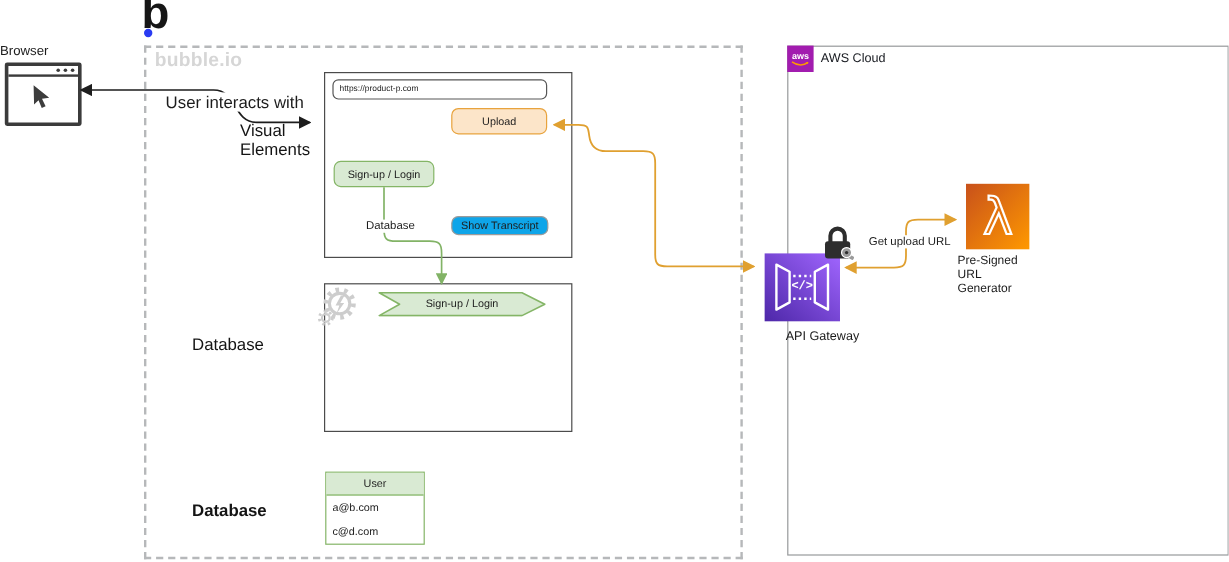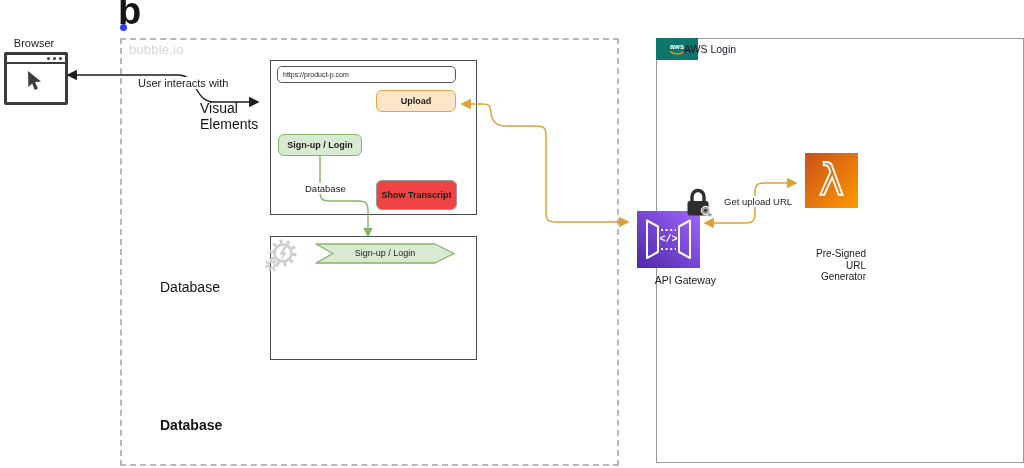--- a/index.html
+++ b/index.html
@@ -9,71 +9,71 @@
   .preline{white-space:pre-line;}
 
   
   .z1{z-index:1}.z2{z-index:2}.z3{z-index:3}.z4{z-index:4}.z5{z-index:5}.z6{z-index:6}
 
   
   .logo-b{left:118px;top:-10px;font-size:38px;font-weight:600;color:#161616;}
   .logo-dot{left:120px;top:24px;width:7px;height:7px;border-radius:50%;background:#2a3bf2;}
 
   
-  .browser-label{left:0px;top:37px;width:68px;text-align:center;font-size:11px;color:#1c1c1c;}
+  .browser-label{left:0px;top:37px;width:68px;font-size:11px;color:#1c1c1c;}
   .browser-box{left:4px;top:52px;width:58px;height:47px;border:3px solid #3b3b3b;border-radius:2px;background:#fff;}
   .browser-titlebar{left:0;top:0;width:100%;height:9px;border-bottom:2.5px solid #3b3b3b;display:flex;align-items:center;justify-content:flex-end;gap:3px;padding-right:3px;box-sizing:border-box;}
   .dot3{width:3px;height:3px;border-radius:50%;background:#3b3b3b;}
   .cursor-wrap{left:18px;top:15px;}
 
   
   .bubble-frame{left:120px;top:38px;width:495px;height:424px;border:2px dashed #b6b8ba;background:transparent;}
-  .watermark{left:129px;top:42px;font-size:13px;font-weight:normal;color:#d6d6d6;letter-spacing:.2px;}
+  .watermark{left:129px;top:42px;font-size:16px;font-weight:bold;color:#d6d6d6;letter-spacing:.2px;}
 
   .section-label{font-size:14px;color:#141414;line-height:1.12;}
   .lbl-ve{left:160px;top:101px;margin-left:40px;}
   .lbl-wf{left:160px;top:280px;}
   .lbl-db{left:160px;top:418px;font-weight:bold;}
 
   
   .ve-box{left:270px;top:60px;width:205px;height:153px;border:1.5px solid #4b4b4b;background:#fff;}
   .url-bar{left:277px;top:66px;width:179px;height:17px;border:1.5px solid #565656;border-radius:5px;background:#fff;
            font-size:7px;color:#222;display:flex;align-items:center;padding-left:5px;box-sizing:border-box;}
-  .btn{display:flex;align-items:center;justify-content:center;font-size:9px;color:#1d1d1d;border-radius:6px;box-sizing:border-box;font-weight:bold;}
+  .btn{display:flex;align-items:center;justify-content:center;font-size:9px;color:#1d1d1d;border-radius:6px;box-sizing:border-box;}
   .btn-upload{left:376px;top:90px;width:80px;height:22px;background:#fce5c9;border:1.5px solid #e8a33d;}
   .btn-signup{left:278px;top:134px;width:84px;height:22px;background:#d9ead3;border:1.5px solid #84b566;}
-  .btn-transcript{left:376px;top:180px;width:81px;height:30px;background:#ef4444;border:1.5px solid #9b9b9b;}
+  .btn-transcript{left:376px;top:180px;width:81px;height:16px;background:#0ea5e9;border:1.5px solid #9b9b9b;}
 
   
   .wf-box{left:270px;top:236px;width:205px;height:122px;border:1.5px solid #4b4b4b;background:#fff;}
   .gears{left:264px;top:238px;}
   .chevron-wrap{left:315px;top:243px;}
   .chevron-label{left:315px;top:243px;width:140px;height:20px;display:flex;align-items:center;justify-content:center;font-size:9px;color:#1d1d1d;}
 
   
   .db-table{left:271px;top:393px;width:83px;border:1px solid #84b566;background:#fff;box-sizing:border-box;}
   .db-head{height:18px;background:#d9ead3;border-bottom:1px solid #84b566;display:flex;align-items:center;justify-content:center;font-size:9px;color:#1d1d1d;}
   .db-row{height:20px;display:flex;align-items:center;padding-left:5px;font-size:9px;color:#1d1d1d;}
 
   
   .aws-frame{left:656px;top:38px;width:366px;height:423px;border:1.5px solid #97999b;background:#fff;}
-  .aws-logo{left:656px;top:38px;width:42px;height:22px;background:#0f766e;display:flex;flex-direction:column;align-items:center;justify-content:center;}
+  .aws-logo{left:656px;top:38px;width:22px;height:22px;background:#a21caf;display:flex;flex-direction:column;align-items:center;justify-content:center;}
   .aws-logo-text{color:#fff;font-size:7.5px;font-weight:bold;line-height:7px;}
   .aws-title{left:684px;top:43px;font-size:10.5px;color:#16191f;}
 
   .apigw-wrap{left:637px;top:211px;}
   .apigw-glyph{left:637px;top:211px;width:63px;height:57px;display:flex;align-items:center;justify-content:center;
                font-family:"Liberation Mono","DejaVu Sans Mono",monospace;font-size:10px;font-weight:bold;color:#fff;}
   .apigw-label{left:622px;top:274px;width:94px;text-align:right;font-size:10.5px;color:#1a1a1a;}
   .lock-wrap{left:684px;top:186px;}
   .lambda-wrap{left:805px;top:153px;}
-  .lambda-label{left:798px;top:212px;width:68px;text-align:right;font-size:10px;line-height:11.5px;color:#1a1a1a;margin-top:36px;}
-
-  
-  .wire-label{font-size:11px;color:#1c1c1c;background:#fff;padding:0 2px;}
+  .lambda-label{left:798px;top:212px;width:68px;text-align:left;font-size:10px;line-height:11.5px;color:#1a1a1a;}
+
+  
+  .wire-label{font-size:14px;color:#1c1c1c;background:#fff;padding:0 2px;}
   .lbl-interacts{left:136px;top:77px;}
   .lbl-triggers{left:303px;top:183px;font-size:9.5px;}
   .lbl-geturl{left:722px;top:196px;font-size:9.5px;}
 
   svg{display:block;}
 </style>
 </head>
 <body>
 
 <div class="canvas">
@@ -137,30 +137,35 @@
       <circle cx="7.5" cy="27" r="5.4" fill="none" stroke="#cdcdcd" stroke-width="2.4" stroke-dasharray="2 2.6"></circle>
     </svg>
   </div>
   <div class="abs z4 chevron-wrap">
     <svg width="141" height="21" viewBox="0 0 141 21">
       <polygon points="1,1 120,1 139,10.5 120,20 1,20 18,10.5" fill="#d9ead3" stroke="#84b566" stroke-width="1.3" stroke-linejoin="round"></polygon>
     </svg>
   </div>
   <div class="abs z5 chevron-label">Sign-up / Login</div>
 
+  <div class="abs z2 db-table">
+    <div class="db-head">User</div>
+    <div class="db-row">a@b.com</div>
+    <div class="db-row">c@d.com</div>
+  </div>
 
   <div class="abs z1 aws-frame"></div>
   <div class="abs z2 aws-logo">
     <span class="aws-logo-text">aws</span>
     <svg width="16" height="6" viewBox="0 0 16 6">
       <path d="M1 1.5 Q8 6.5 14.5 2" fill="none" stroke="#ff9900" stroke-width="1.3"></path>
       <path d="M14.5 2 l-2.2 -0.4 l1.5 1.9 z" fill="#ff9900"></path>
     </svg>
   </div>
-  <div class="abs z2 aws-title">AWS Login</div>
+  <div class="abs z2 aws-title">AWS Cloud</div>
 
   <div class="abs z4 apigw-wrap">
     <svg width="63" height="57" viewBox="0 0 63 57">
       <defs>
         <linearGradient id="pg" x1="0" y1="1" x2="1" y2="0">
           <stop offset="0" stop-color="#4d27a8"></stop>
             <stop offset="1" stop-color="#a166ff"></stop>
         </linearGradient>
       </defs>
       <rect x="0" y="0" width="63" height="57" fill="url(#pg)"></rect>

